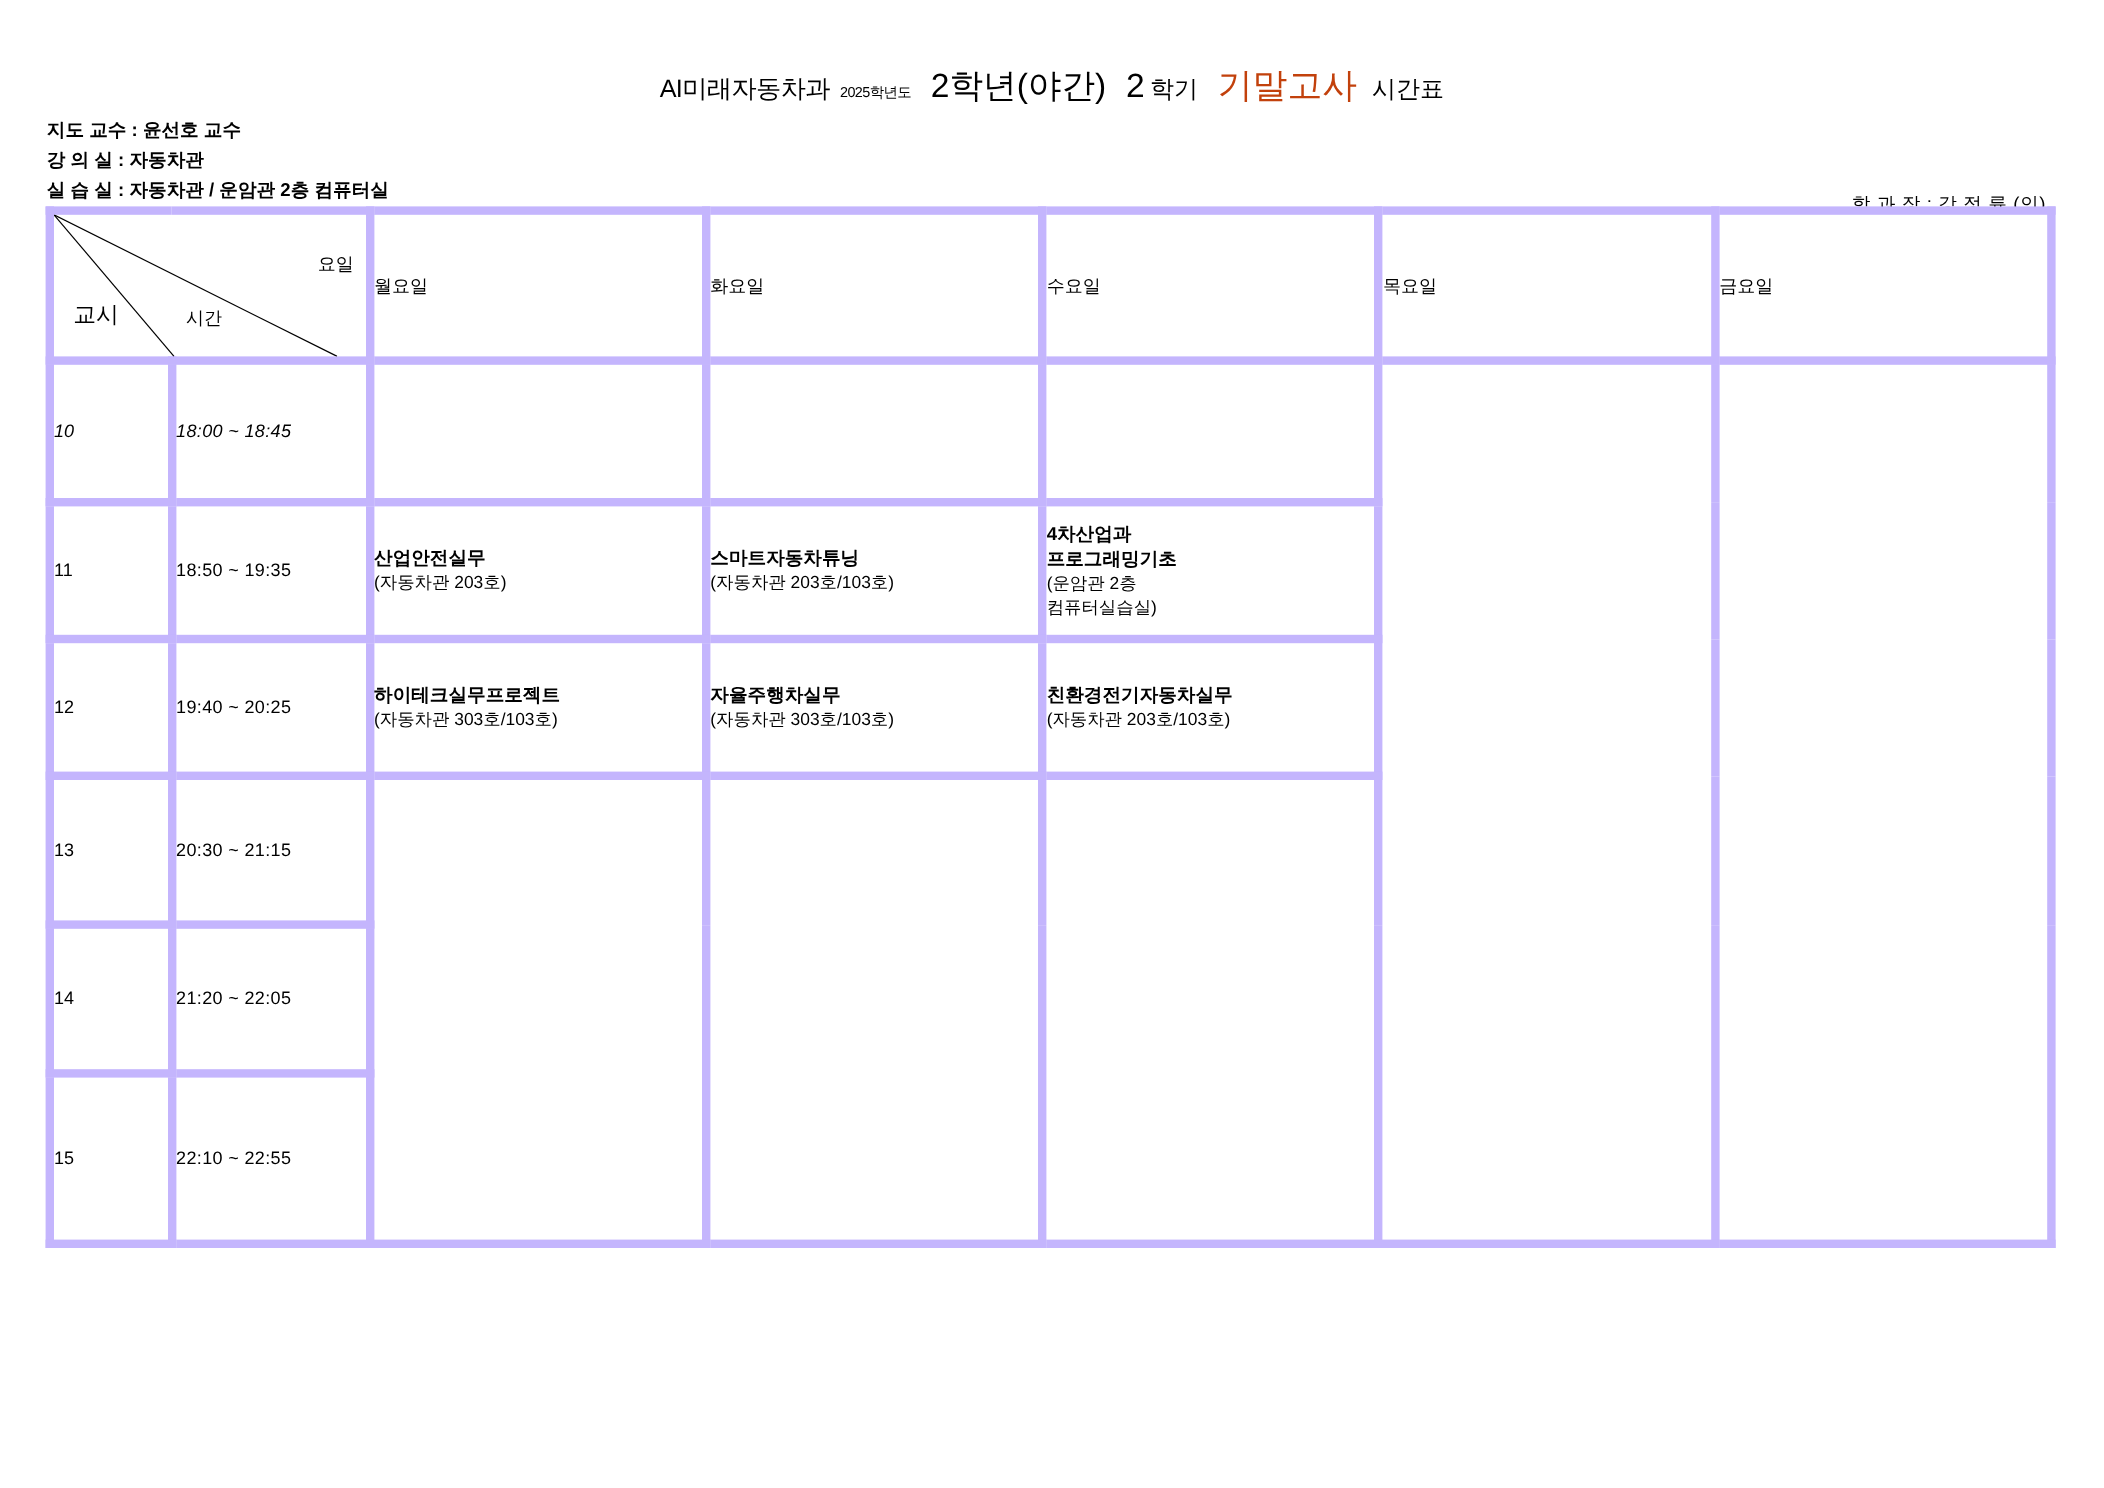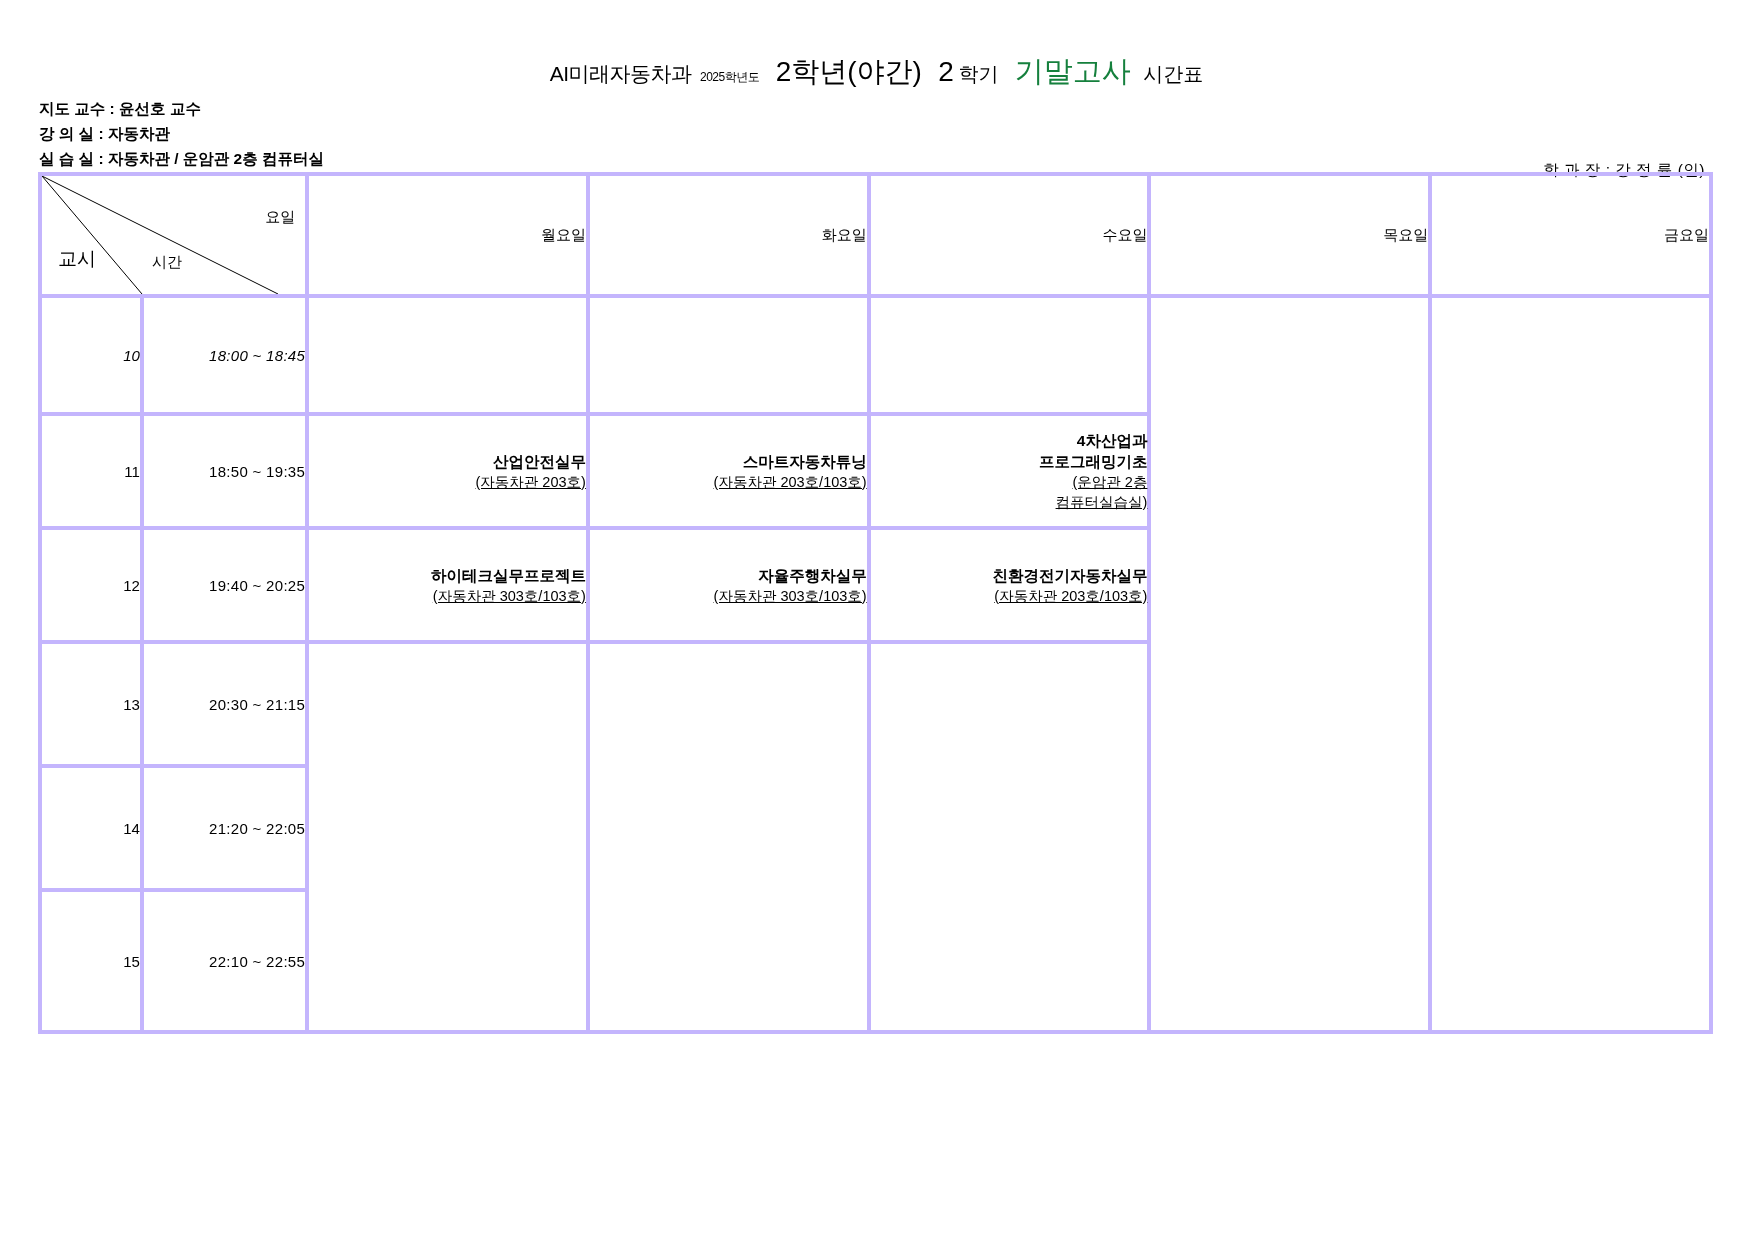--- a/index.html
+++ b/index.html
@@ -22,21 +22,21 @@
     text-align: center;
     padding-top: 52px;
     white-space: nowrap;
   }
   .title-wrap span { font-weight: normal; vertical-align: baseline; }
   .t-dept   { font-size: 21px; letter-spacing: -0.5px; }
   .t-year   { font-size: 12px; letter-spacing: -0.5px; margin-left: 4px;}
   .t-grade  { font-size: 28px; margin-left: 12px; }
   .t-sem-num{ font-size: 28px; margin-left: 12px; }
   .t-sem    { font-size: 20px; }
-  .t-exam   { font-size: 29px; color: #15803d; margin-left: 12px; }
+  .t-exam   { font-size: 29px; color: #c2410c; margin-left: 12px; }
   .t-tail   { font-size: 20px; margin-left: 8px; }
 
   
   .info {
     position: absolute;
     left: 39px;
     top: 96px;
     font-size: 15.5px;
     line-height: 25px;
     white-space: nowrap;
@@ -57,22 +57,22 @@
     left: 38px;
     top: 172px;
     width: 1675px;
   }
   table.sched {
     border-collapse: collapse;
     width: 1675px;
     table-layout: fixed;
   }
   table.sched td {
-    border: 4px solid #c4b5fd;
-    text-align: right;
+    border: 7px solid #c4b5fd;
+    text-align: left;
     vertical-align: middle;
     font-size: 15px;
     padding: 0;
   }
   .col-no   { width: 90px; }
   .col-time { width: 146px; }
   .col-day  { width: 248px; }
 
   
   .corner {
@@ -107,21 +107,20 @@
 
   .cell-subject {
     font-size: 15.5px;
     font-weight: bold;
     line-height: 21px;
   }
   .cell-room {
     font-size: 14.5px;
     font-weight: normal;
     line-height: 20px;
-    text-decoration: underline;
   }
   .r-h1 { height: 118px; font-style: italic; }
   .r-h2 { height: 114px; }
   .r-h3 { height: 114px; }
   .r-h4 { height: 124px; }
   .r-h5 { height: 124px; }
   .r-h6 { height: 142px; }
 </style>
 </head>
 <body>

